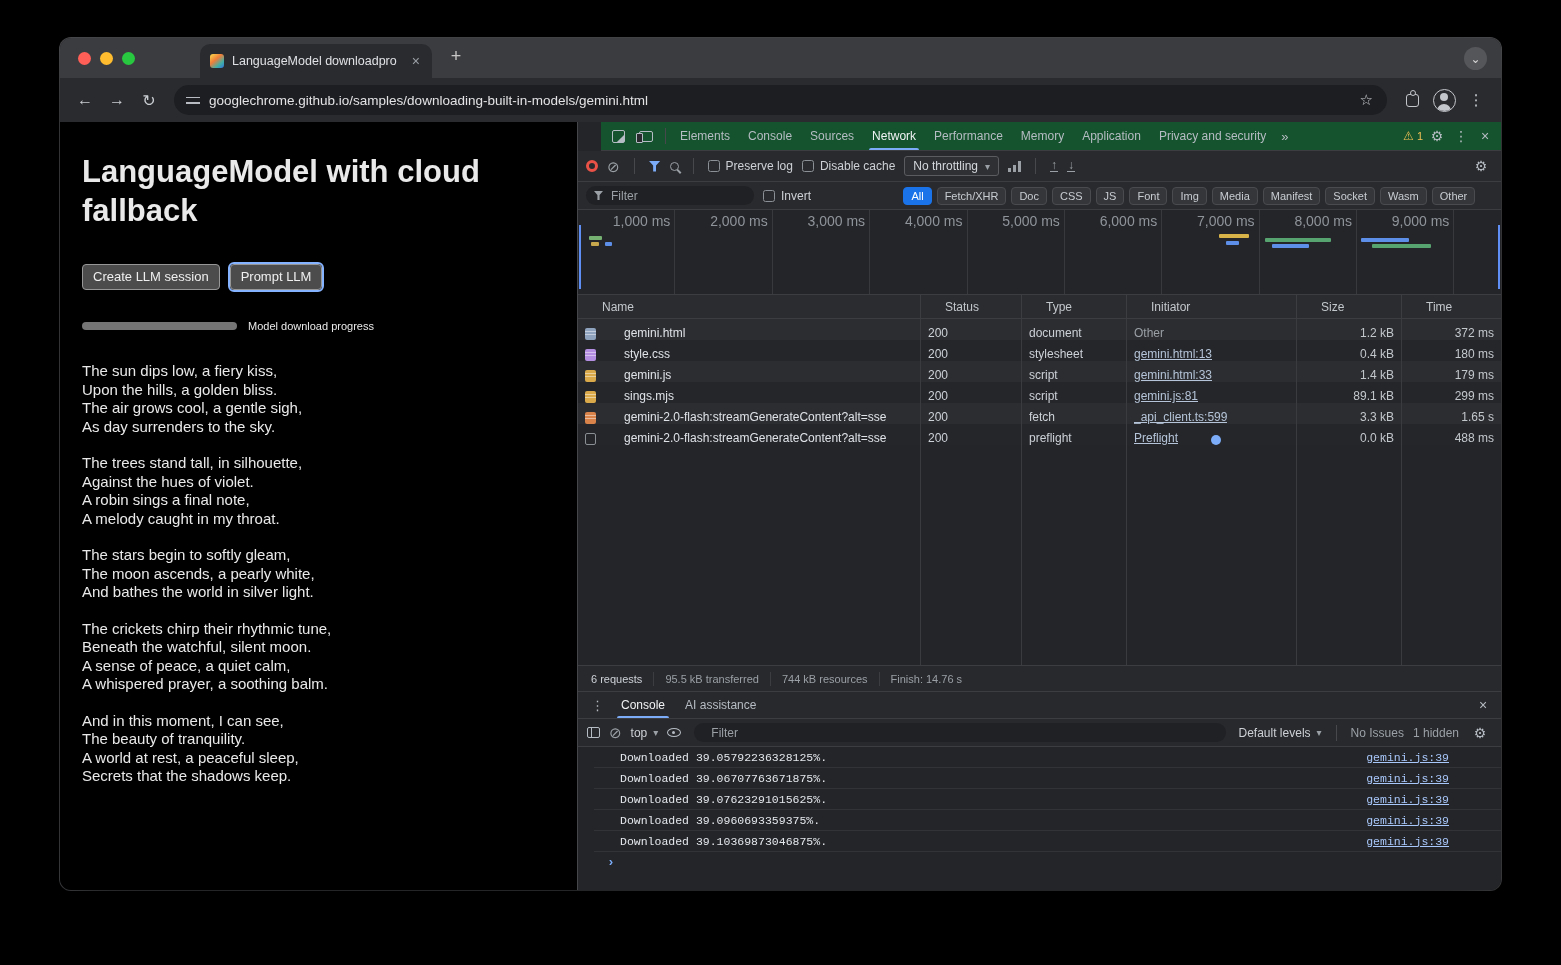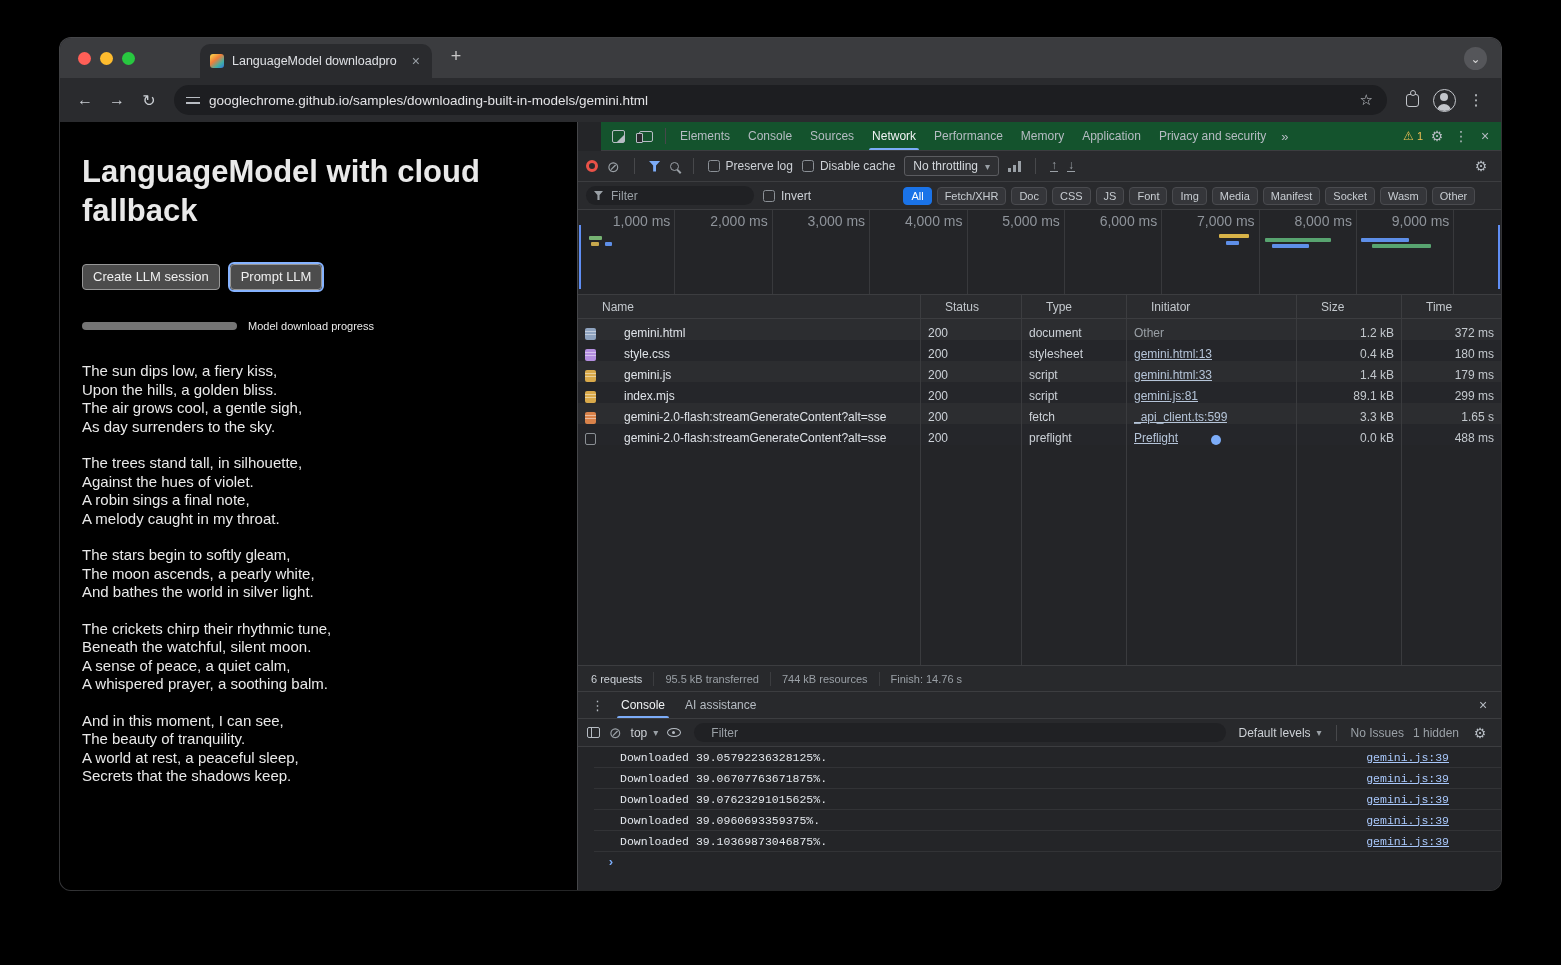--- a/index.html
+++ b/index.html
@@ -429,21 +429,21 @@
             <span class="cell">
                 <span class="ilink">gemini.html:33</span>
               </span>
             <span class="cell num">1.4 kB</span>
             <span class="cell num">179 ms</span>
           </div>
 
           <div class="grid gr">
             <span class="cell name-cell">
                 <span class="req-icon" data-icon="script"></span>
-                <span>index.mjs</span>
+                <span>sings.mjs</span>
               </span>
             <span class="cell">200</span>
             <span class="cell">script</span>
             <span class="cell">
                 <span class="ilink">gemini.js:81</span>
               </span>
             <span class="cell num">89.1 kB</span>
             <span class="cell num">299 ms</span>
           </div>
 

